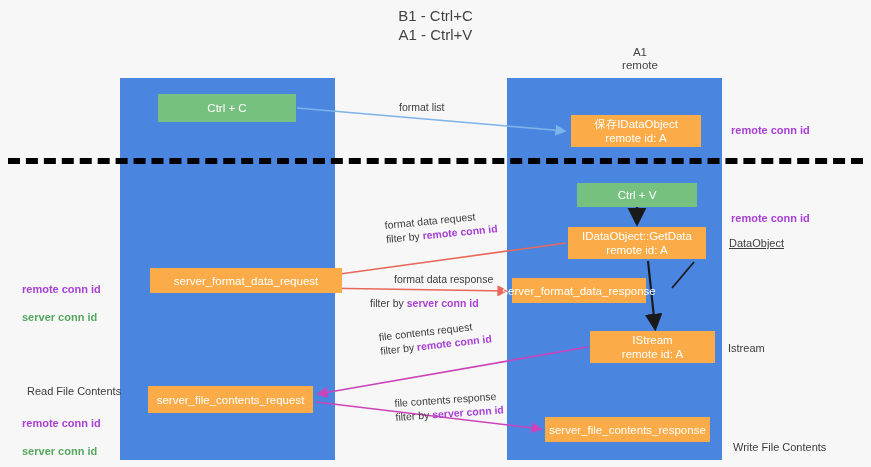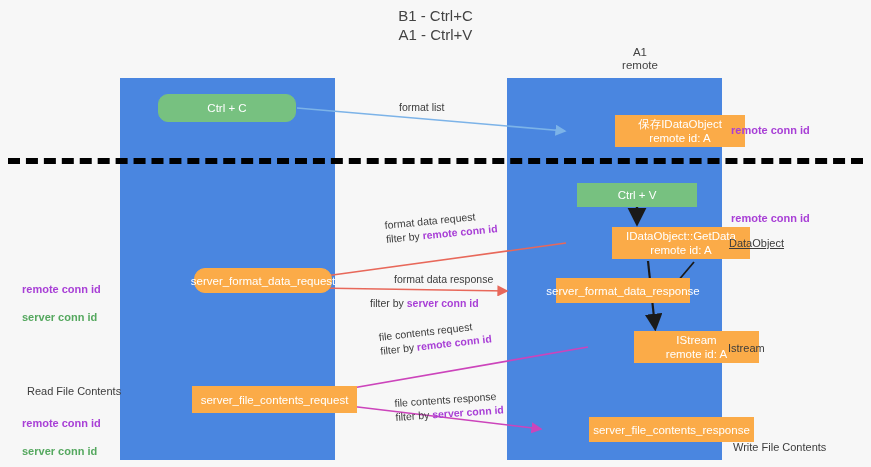--- a/index.html
+++ b/index.html
@@ -72,27 +72,27 @@
     align-items: center;
     justify-content: center;
     color: #ffffff;
     font-size: 11.5px;
     line-height: 14px;
     text-align: center;
     white-space: pre-line;
     border: 1px solid rgba(255,255,255,0.35);
   }
   .node.green  { background: #77c180; border-color: #77c180; }
-  .node.orange { background: #fbab48; border-color: #fbab48; margin-left: 44px; }
-
-  #n-ctrlc   { left: 158px; top: 94px;  width: 138px; height: 28px; border-radius: 10px; }
+  .node.orange { background: #fbab48; border-color: #fbab48; }
+
+  #n-ctrlc   { left: 158px; top: 94px;  width: 138px; height: 28px; }
   #n-idataobj{ left: 571px; top: 115px; width: 130px; height: 32px; }
   #n-ctrlv   { left: 577px; top: 183px; width: 120px; height: 24px; }
   #n-getdata { left: 568px; top: 227px; width: 138px; height: 32px; }
-  #n-sfdreq  { left: 150px; top: 268px; width: 138px; height: 25px; border-radius: 11px; }
+  #n-sfdreq  { left: 150px; top: 268px; width: 192px; height: 25px; }
   #n-sfdresp { left: 512px; top: 278px; width: 134px; height: 25px; }
   #n-istream { left: 590px; top: 331px; width: 125px; height: 32px; }
   #n-sfcreq  { left: 148px; top: 386px; width: 165px; height: 27px; }
   #n-sfcresp { left: 545px; top: 417px; width: 165px; height: 25px; }
 
   
   .side {
     position: absolute;
     font-size: 11px;
     line-height: 14px;

